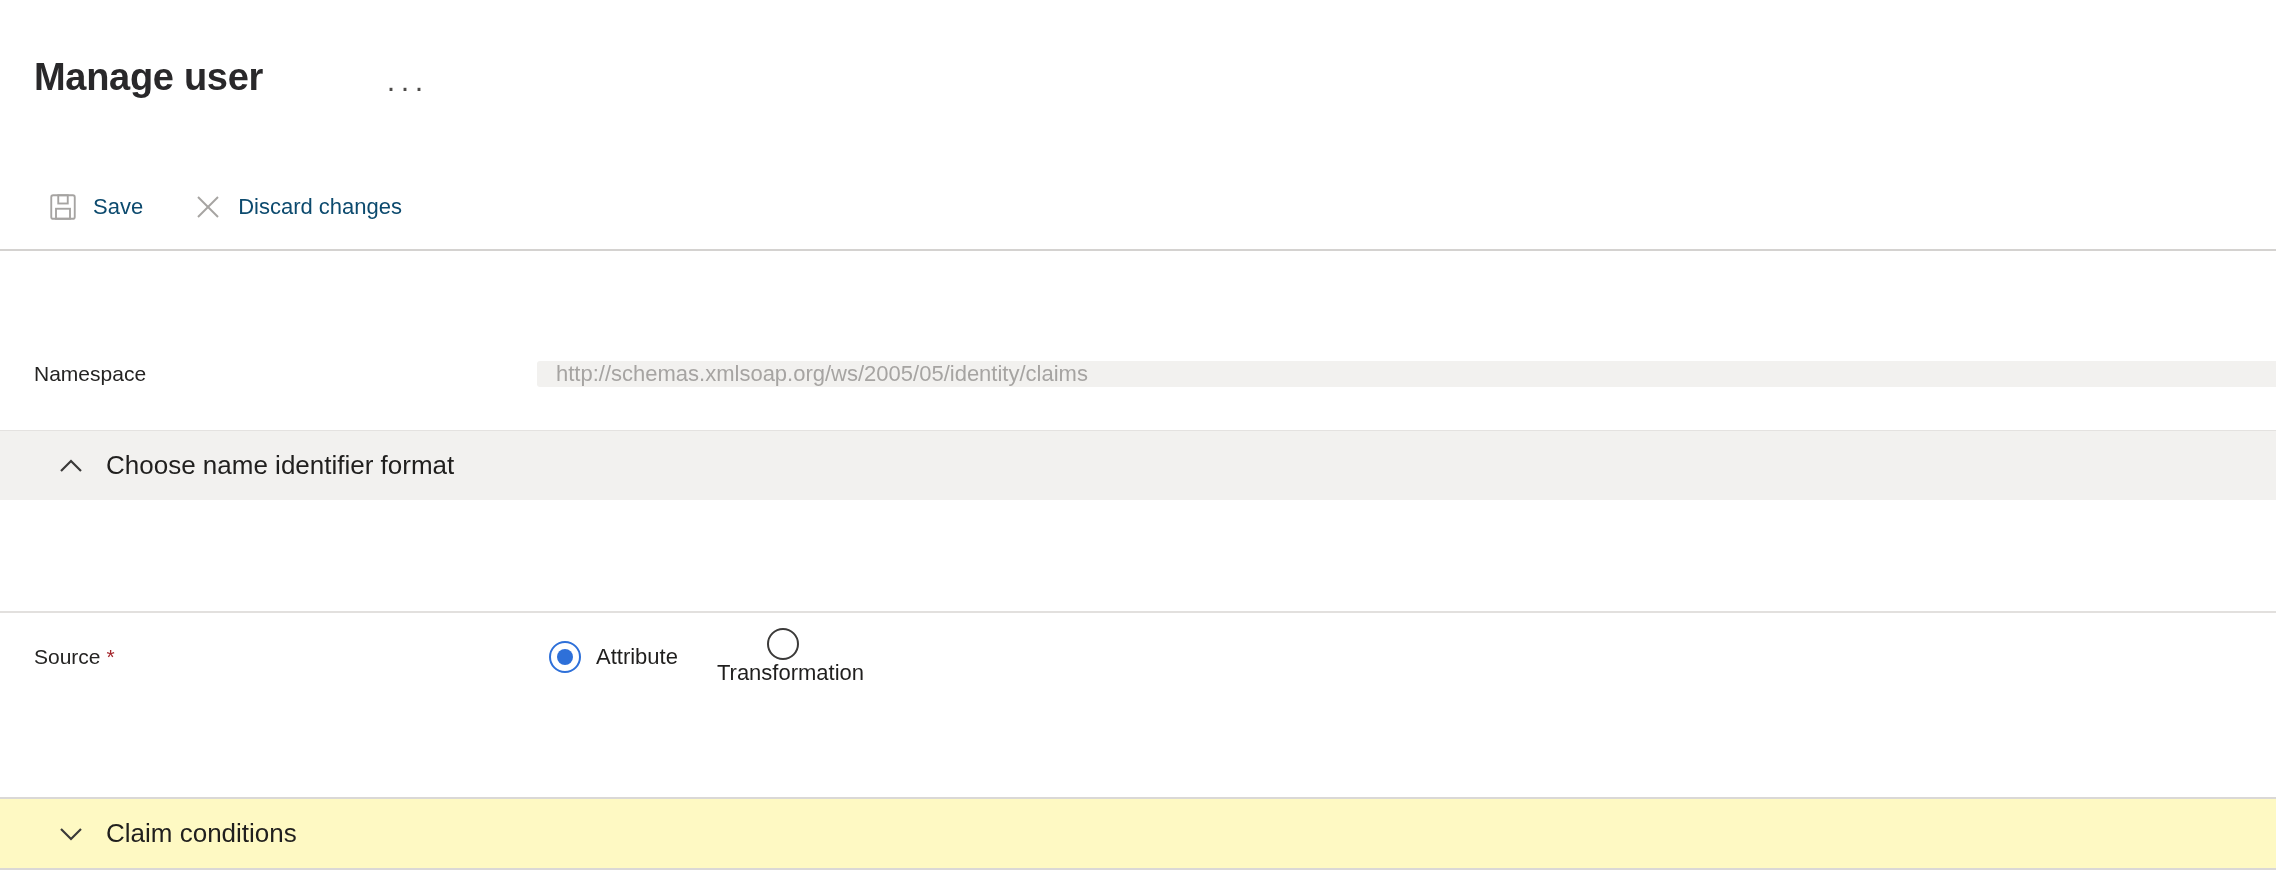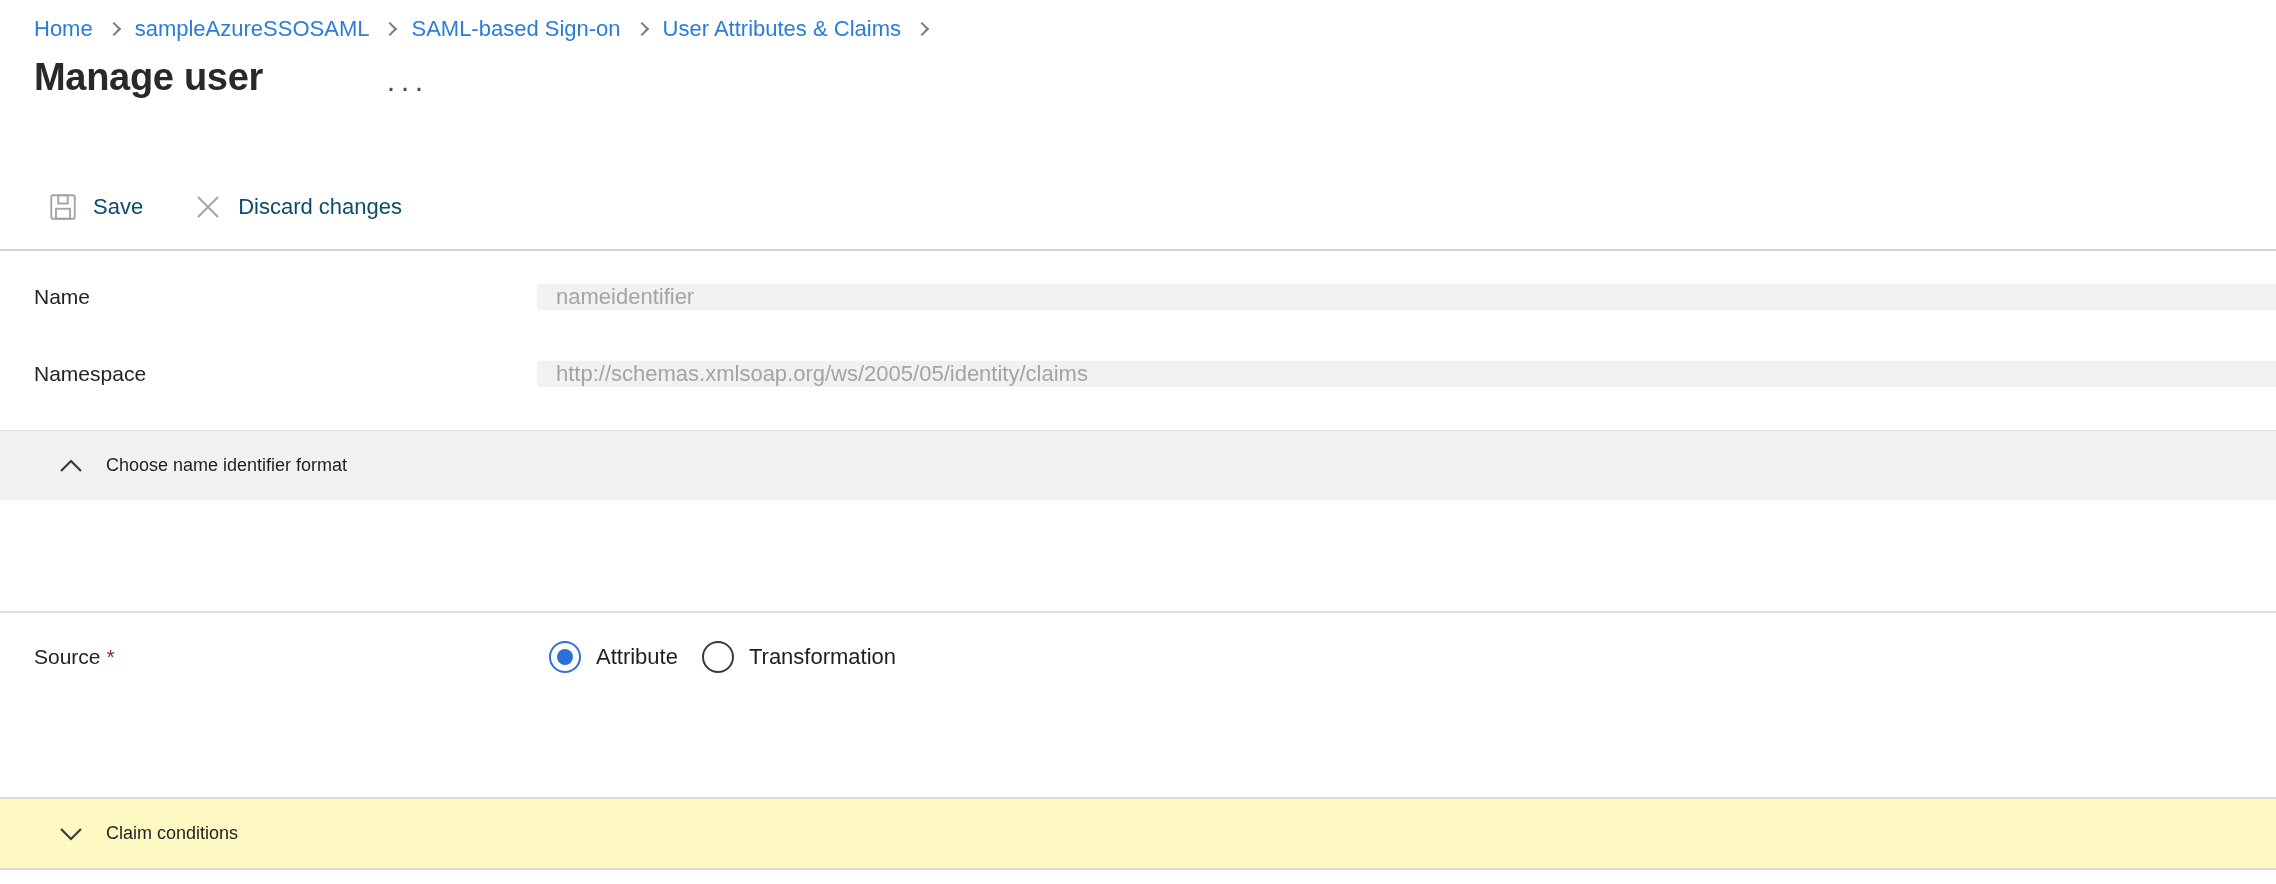--- a/index.html
+++ b/index.html
@@ -39,50 +39,40 @@
   .row-ns     { top:350px; height:47px; }
   .row-nif    { top:517px; height:46px; }
   .row-source { top:641px; height:32px;padding-left:40px; }
   .row-srcattr{ top:719px; height:46px; }
 
   
   .section { position:absolute; left:0; width:2276px; display:flex; align-items:center; cursor:pointer; }
   .section-identifier { top:430px; height:70px; background:#f2f1ef; border-top:1px solid #e4e2e0; }
   .section-claims { top:797px; height:73px; background:#fef9c3; border-top:2px solid #dad8d6; border-bottom:2px solid #dad8d6; }
   .section .chev { margin-left:56px; display:flex; align-items:center; }
-  .section .section-title { margin-left:20px; font-size:18px; color:#201f1e; }
+  .section .section-title { margin-left:20px; font-size:26px; color:#201f1e; }
 
   .mid-divider { position:absolute; left:0; top:611px; width:2276px; height:2px; background:#e2e0de; }
 
   
   .radio-group { position:absolute; left:549px; display:flex; align-items:center; }
   .radio { display:flex; align-items:center; cursor:pointer; }
-  .radio + .radio { margin-left:24px; }
+  .radio + .radio { margin-left:24px;flex-direction:column; }
   .radio-circle { width:32px; height:32px; border-radius:50%; border:2.5px solid #3b3a39; background:#fff;
                   display:flex; align-items:center; justify-content:center; flex:0 0 auto; }
   .radio.checked .radio-circle { border-color:#2e70d9; }
   .radio-dot { width:16px; height:16px; border-radius:50%; background:transparent; }
   .radio.checked .radio-dot { background:#2e70d9; }
   .radio-label { margin-left:15px; font-size:22px; color:#201f1e; }
 </style>
 </head>
 <body>
 
 <div class="page">
 
-  <nav class="breadcrumb">
-    <a class="crumb">Home</a>
-    <span class="crumb-sep"></span>
-    <a class="crumb">sampleAzureSSOSAML</a>
-    <span class="crumb-sep"></span>
-    <a class="crumb">SAML-based Sign-on</a>
-    <span class="crumb-sep"></span>
-    <a class="crumb">User Attributes &amp; Claims</a>
-    <span class="crumb-sep"></span>
-  </nav>
 
   <h1 class="page-title">Manage user</h1>
   <button class="context-menu">···</button>
 
   <div class="cmdbar">
     <button class="cmd-btn">
       <span class="cmd-icon">
         <svg width="30" height="30" viewBox="0 0 24 24" fill="none" stroke="#a6a4a2" stroke-width="1.5">
           <rect x="2.6" y="2.6" width="18.8" height="18.8" rx="1.5"></rect>
           <rect x="8.2" y="2.6" width="7.6" height="6.6"></rect>
@@ -96,26 +86,20 @@
         <svg width="30" height="30" viewBox="0 0 24 24" fill="none" stroke="#a6a4a2" stroke-width="1.5">
           <line x1="4" y1="4" x2="20" y2="20"></line>
           <line x1="20" y1="4" x2="4" y2="20"></line>
         </svg>
       </span>
       <span>Discard changes</span>
     </button>
   </div>
   <div class="cmdbar-divider"></div>
 
-  <div class="form-row row-name">
-    <label class="row-label">Name</label>
-    <span class="field">
-      <input class="textbox disabled" readonly="" value="nameidentifier" style="">
-    </span>
-  </div>
 
   <div class="form-row row-ns">
     <label class="row-label">Namespace</label>
     <span class="field">
       <input class="textbox disabled" readonly="" value="http://schemas.xmlsoap.org/ws/2005/05/identity/claims" style="">
     </span>
   </div>
 
   <div class="section section-identifier">
     <span class="chev">

